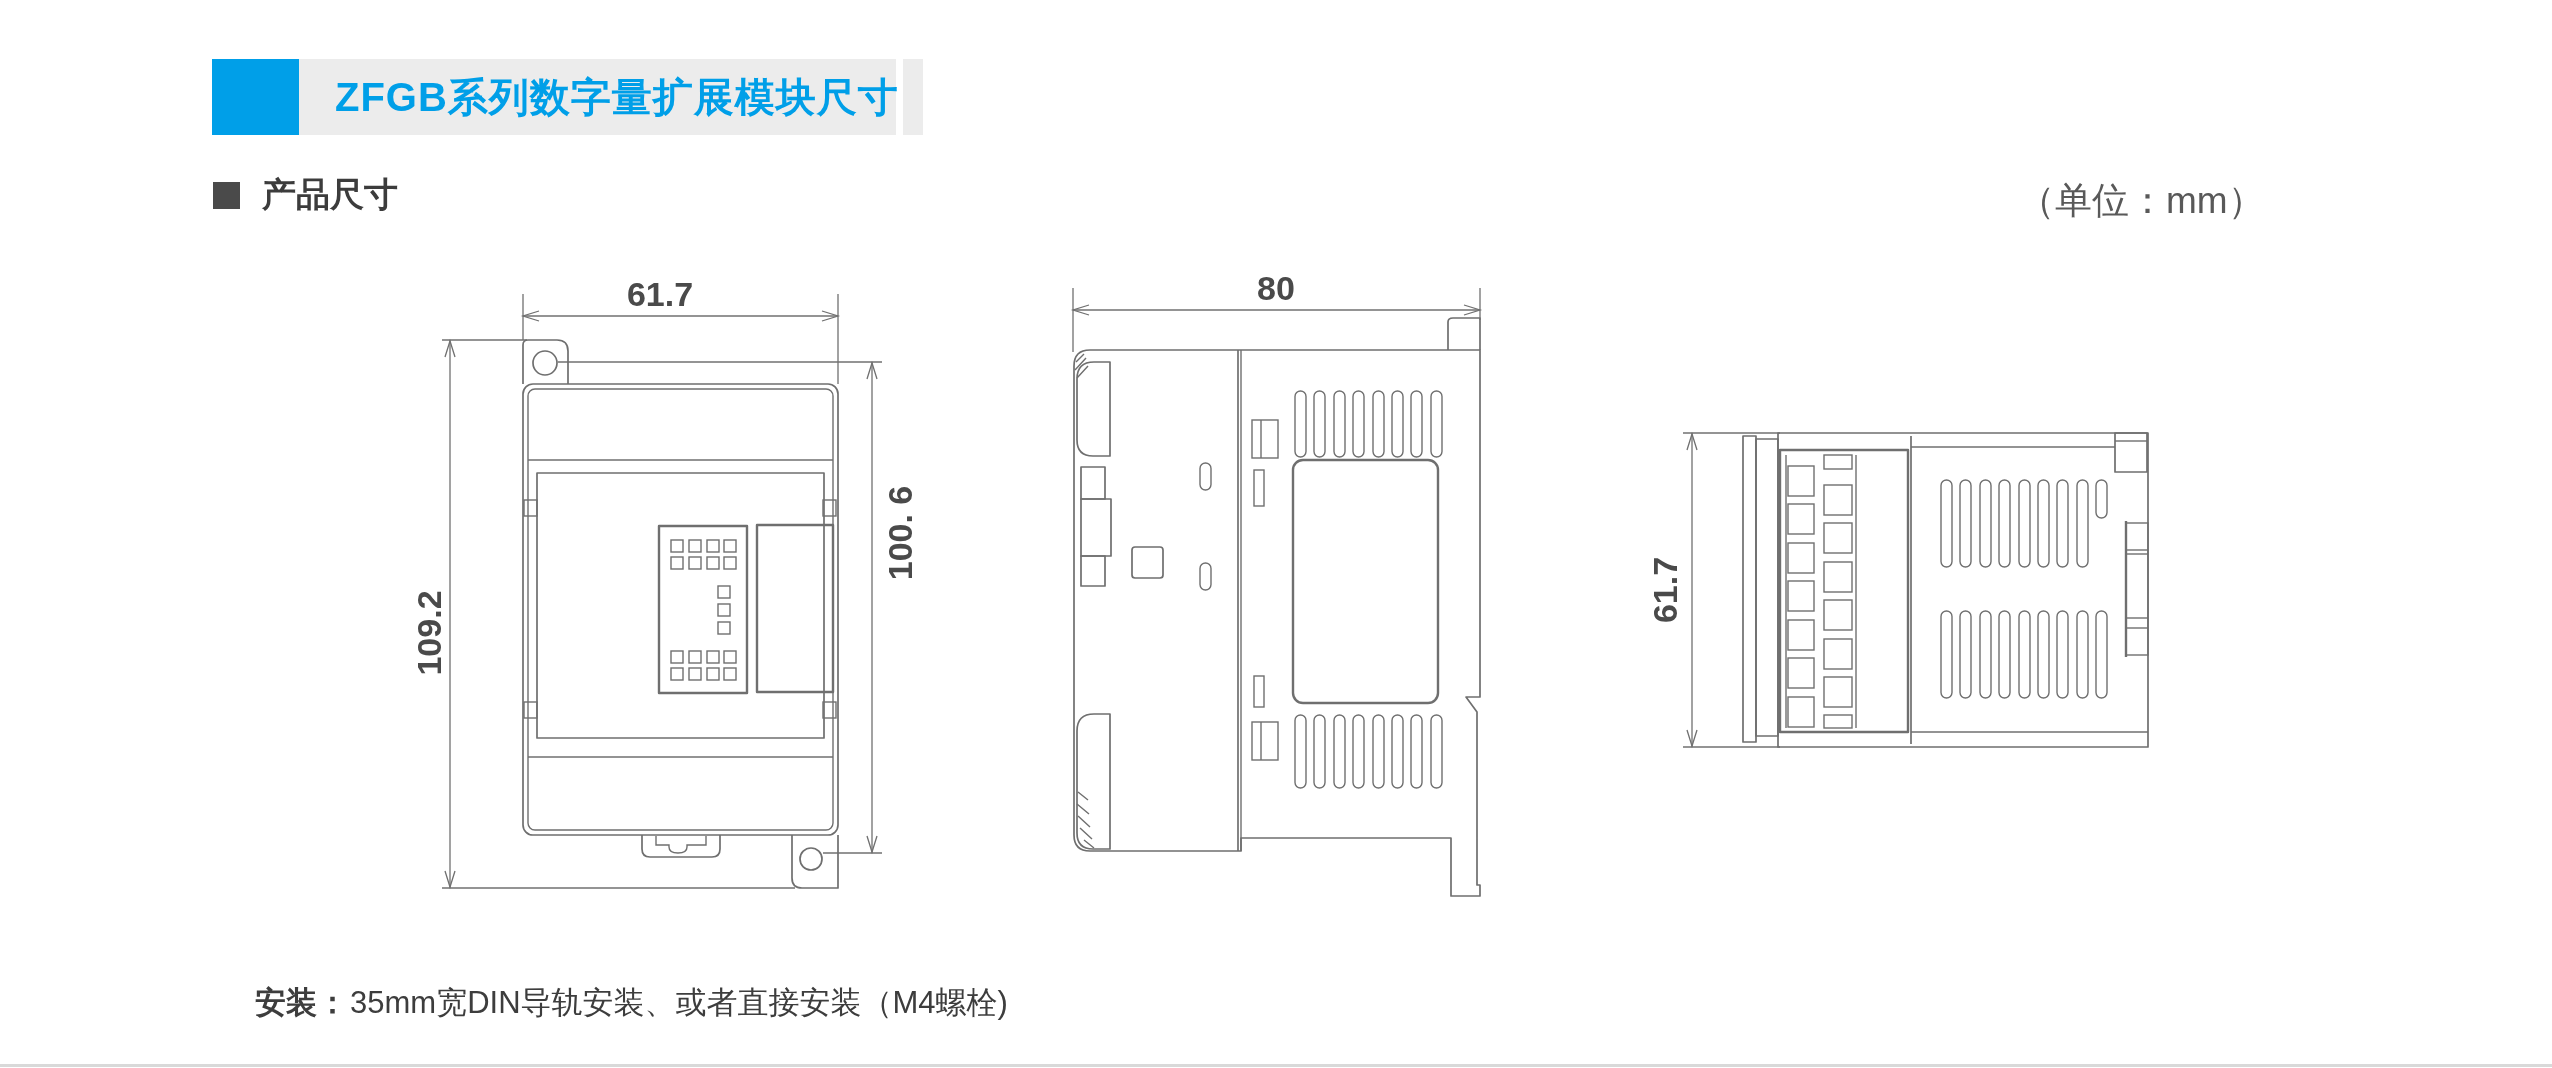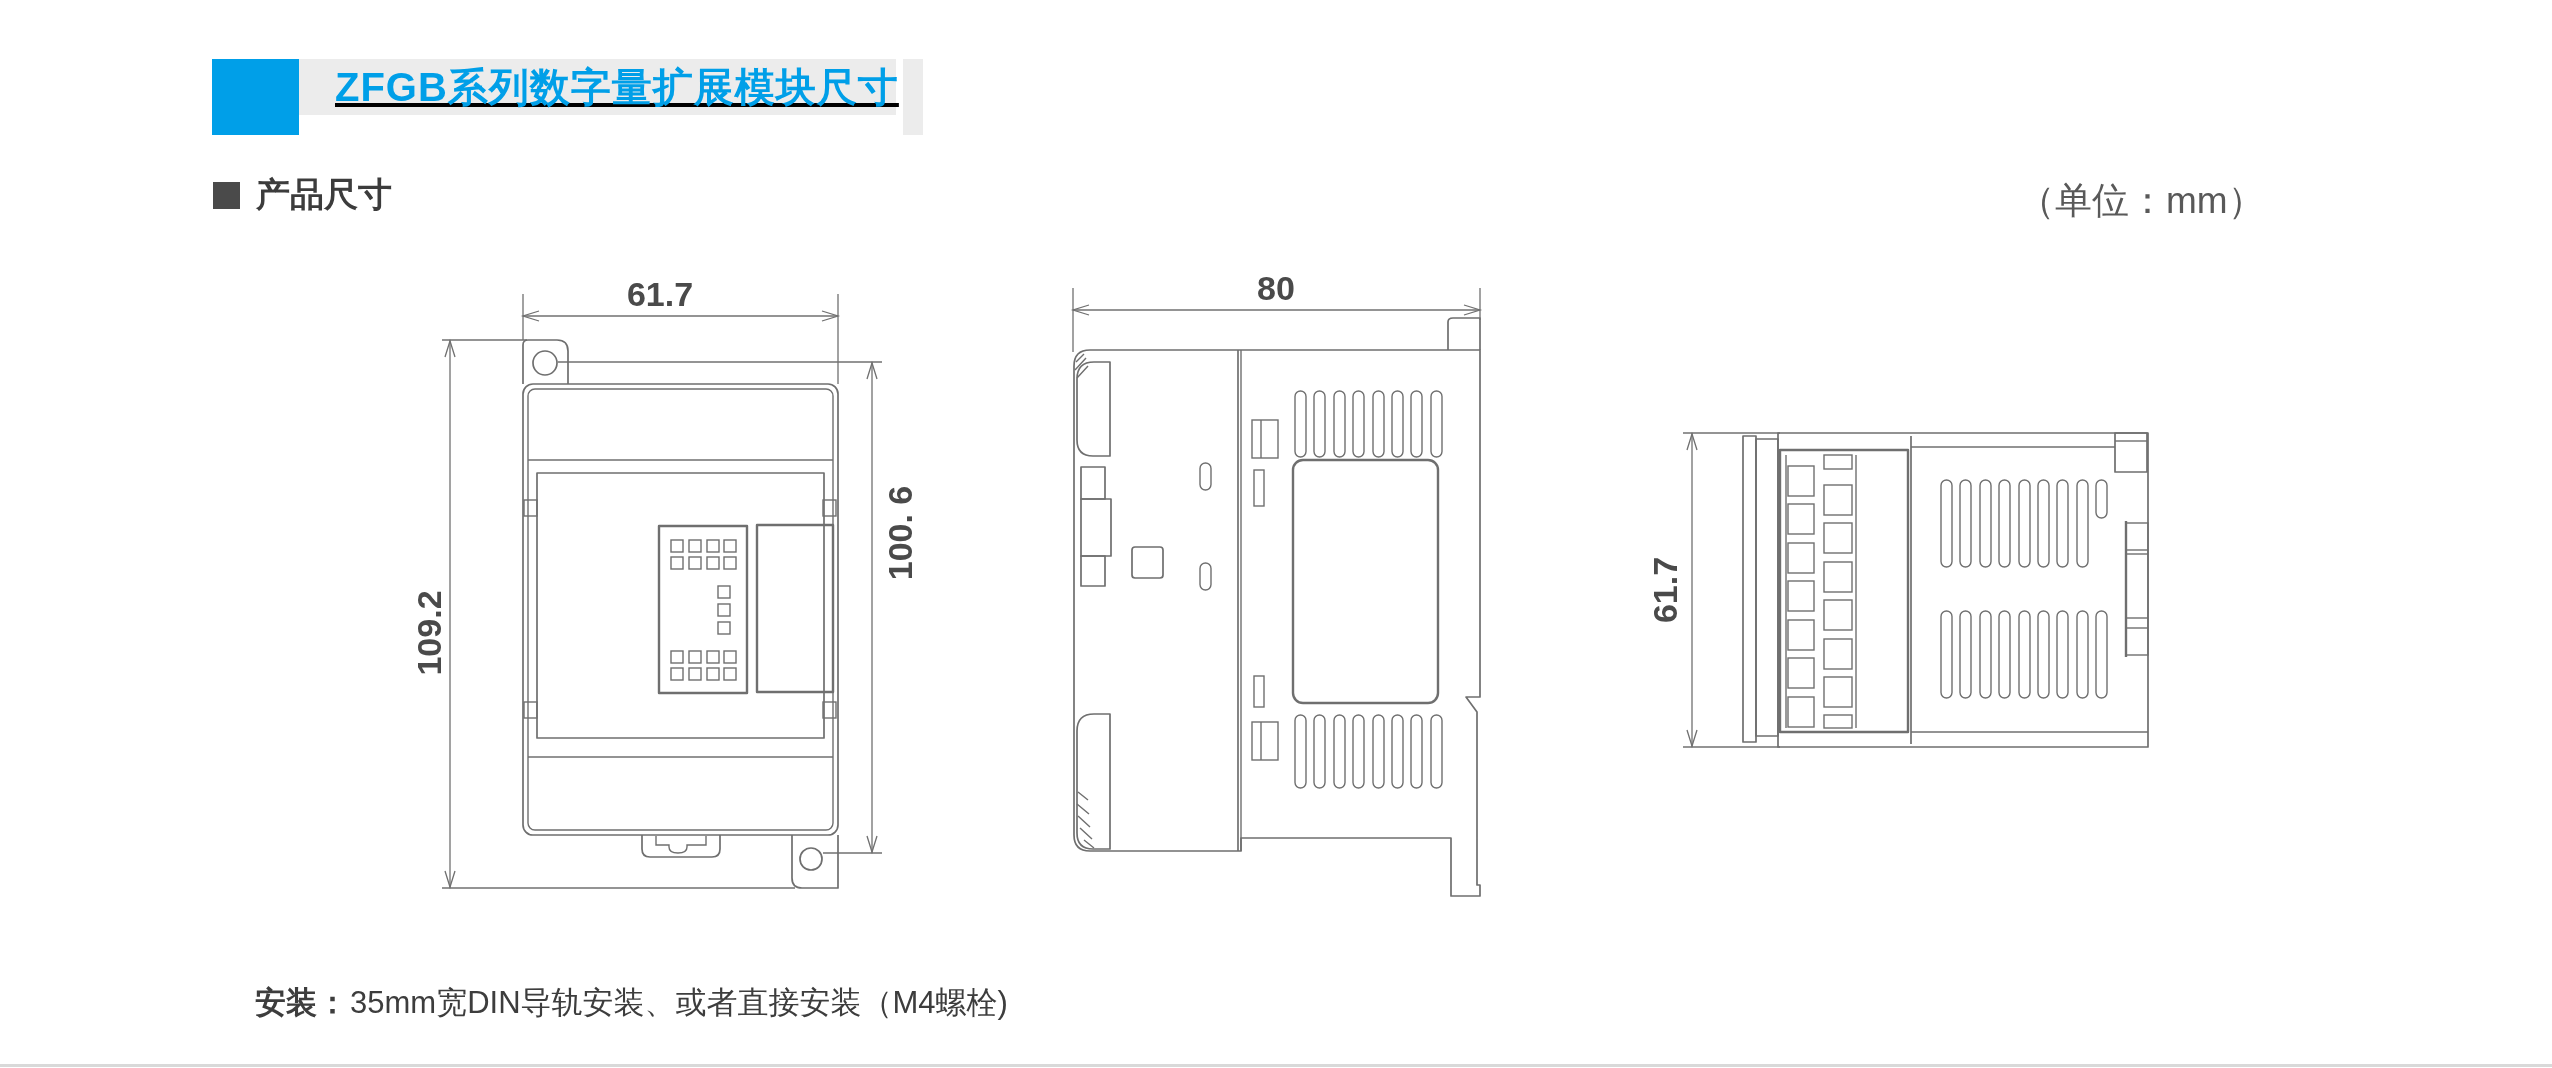--- a/index.html
+++ b/index.html
@@ -6,31 +6,31 @@
   body{
     position:relative;
     width:2552px;height:1068px;
     overflow:hidden;
     font-family:"Liberation Sans","DejaVu Sans",sans-serif;
   }
   .abs{position:absolute;}
 
   
   .accent-square{left:212px;top:59px;width:87px;height:76px;background:#009FE8;}
-  .title-bar{left:299px;top:59px;width:597px;height:56px;background:#ECECEC;
-             display:flex;align-items:center;text-decoration:underline;}
+  .title-bar{left:299px;top:59px;width:597px;height:76px;background:#ECECEC;
+             display:flex;align-items:center;}
   .title-bar .title-text{
     padding-left:36px;font-size:40px;font-weight:bold;color:#009FE8;
     letter-spacing:1px;white-space:nowrap;}
   .title-sliver{left:903px;top:59px;width:20px;height:76px;background:#ECECEC;}
 
   
   .section-heading{left:213px;top:172px;display:flex;align-items:center;}
   .bullet{width:27px;height:27px;background:#4A4A4A;margin-right:16px;}
-  .section-heading .heading-text{font-size:34px;font-weight:bold;color:#3C3C3C;}
+  .section-heading .heading-text{font-size:34px;font-weight:bold;color:#3C3C3C;margin-left:6px;}
 
   .unit-note{left:2018px;top:176px;font-size:37px;color:#595959;white-space:nowrap;}
 
   
   svg{position:absolute;overflow:visible;}
   svg *{vector-effect:none;}
   .ln  {stroke:#6F6F6F;stroke-width:1.7;fill:none;stroke-linejoin:round;stroke-linecap:butt;}
   .ln2 {stroke:#6F6F6F;stroke-width:2.4;fill:none;stroke-linejoin:round;}
   .thin{stroke:#6F6F6F;stroke-width:1.4;fill:none;}
   .dim {stroke:#707070;stroke-width:1.3;fill:none;}

